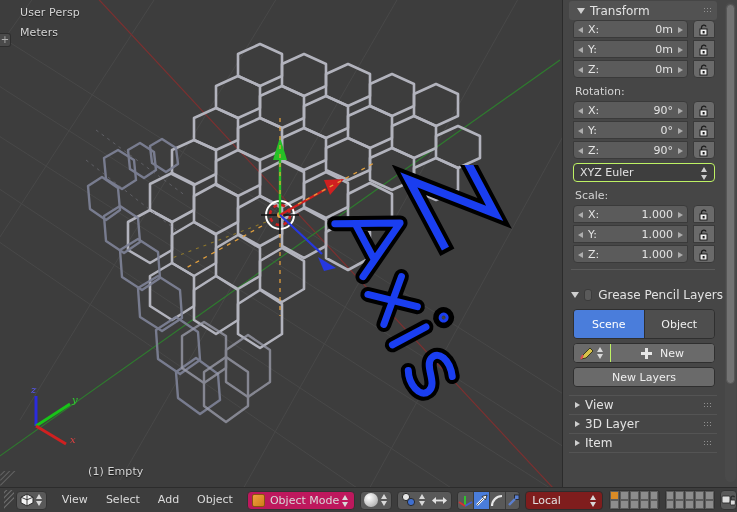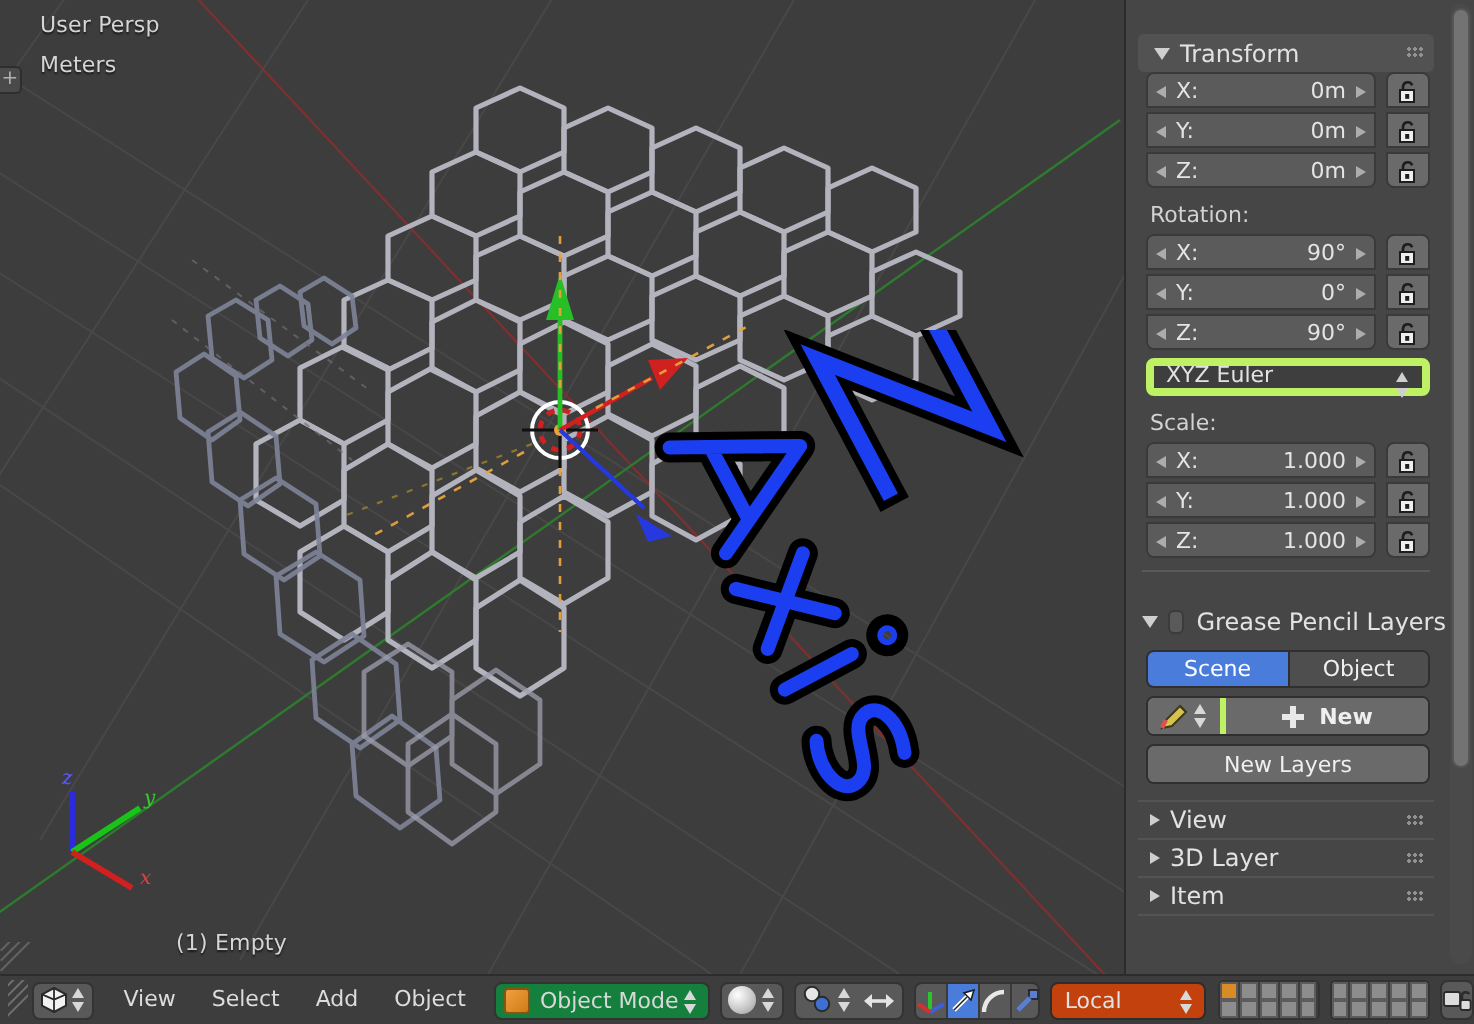--- a/index.html
+++ b/index.html
@@ -56,21 +56,21 @@
 
   
   .npanel {
     position: absolute; left: 562px; top: 0;
     width: 175px; height: 487px;
     background: #464646;
     border-left: 1px solid #2b2b2b;
     overflow: hidden;
     font-size: 11px; color: #d0d0d0;
   }
-  .npanel-inner { position: absolute; left: 0; top: 16px; width: 160px; }
+  .npanel-inner { position: absolute; left: 0; top: 0; width: 160px; }
 
   .panel-header {
     display: flex; align-items: center;
     height: 19px; padding: 0 6px 0 8px;
     background: #525252;
     border-radius: 3px;
     margin: 1px 6px 0 6px;
     position: relative;
   }
   .tri {
@@ -120,22 +120,22 @@
   .lockbtn {
     width: 22px; height: 18px; margin-left: 5px;
     background: #6a6a6a; border: 1px solid #3a3a3a;
     display: flex; align-items: center; justify-content: center;
   }
   .fieldrow:first-child .lockbtn { border-radius: 4px 4px 0 0; }
   .fieldrow:last-child  .lockbtn { border-radius: 0 0 4px 4px; }
 
   .dropdown {
     margin: 4px 8px 0 10px; height: 19px;
-    background: #3e3e3e; border: 4px solid #bef264; border-radius: 4px;
-    display: flex; align-items: flex-end; padding: 0 6px;
+    background: #3e3e3e; border: 1px solid #bef264; border-radius: 4px;
+    display: flex; align-items: center; padding: 0 6px;
     color: #e2e2e2; font-size: 11px; position: relative;
   }
   .updown {
     position: absolute; right: 6px; top: 3px; width: 7px; height: 13px;
   }
   .updown i { position: absolute; left: 0; width: 0; height: 0; }
   .updown i.u { top: 0; border-left: 3.5px solid transparent; border-right: 3.5px solid transparent; border-bottom: 5px solid #cfcfcf; }
   .updown i.d { bottom: 0; border-left: 3.5px solid transparent; border-right: 3.5px solid transparent; border-top: 5px solid #cfcfcf; }
 
   .divider { height: 1px; background: #5a5a5a; margin: 6px 8px 0 8px; }
@@ -143,42 +143,42 @@
   .gp-header {
     display: flex; align-items: center; height: 20px;
     padding-left: 8px; margin-top: 15px;
   }
   .gp-dot {
     width: 12px; height: 12px; border-radius: 3px;
     background: #5a5a5a; border: 1px solid #3b3b3b; margin-right: 6px;
   }
 
   .seg {
-    display: flex; margin: 4px 8px 0 10px; height: 19px;
+    display: flex; margin: 4px 8px 0 10px; height: 30px;
     border-radius: 4px; overflow: hidden;
     border: 1px solid #2f2f2f;
   }
   .seg > div {
     flex: 1; display: flex; align-items: center; justify-content: center;
     font-size: 11px; color: #f0f0f0;
     background: #4e4e4e;
   }
   .seg > div.active { background: #4a7ddb; color: #fff; }
   .seg > div + div { border-left: 1px solid #2f2f2f; }
 
   .rowbtn {
     display: flex; margin: 4px 8px 0 10px; height: 20px;
     border: 1px solid #2f2f2f; border-radius: 4px; overflow: hidden;
     background: #6a6a6a;
   }
   .rowbtn .part {
     display: flex; align-items: center; justify-content: center;
     font-size: 11px; color: #efefef; background: #6a6a6a;
   }
-  .rowbtn .part + .part { border-left: 3px solid #bef264; font-weight: bold; }
+  .rowbtn .part + .part { border-left: 1px solid #bef264; }
   .rowbtn .pencilpart { width: 36px; gap: 2px; }
   .rowbtn .newpart { flex: 1; gap: 8px; }
 
   .plus-ico {
     position: relative; width: 11px; height: 11px; display: inline-block;
   }
   .plus-ico:before, .plus-ico:after {
     content: ''; position: absolute; background: #e8e8e8;
   }
   .plus-ico:before { left: 4px; top: 0; width: 3px; height: 11px; }
@@ -204,21 +204,21 @@
   .fgrip { width: 14px; height: 20px; position: relative; overflow: hidden; opacity: .55; margin-right: 2px;}
   .fgrip i { position: absolute; left: -4px; display: block; width: 22px; height: 1px; background: #9a9a9a; transform: rotate(-45deg); transform-origin: 0 0; }
 
   .editorbtn {
     height: 19px; background: #595959; border: 1px solid #333;
     border-radius: 4px; display: flex; align-items: center;
     padding: 0 3px; gap: 2px; margin-right: 6px;
   }
   .menuitem { padding: 0 9px; height: 20px; line-height: 20px; color: #dcdcdc; }
   .modebtn {
-    height: 19px; background: #15803d; border: 1px solid #333; border-radius: 4px;
+    height: 19px; background: #be185d; border: 1px solid #333; border-radius: 4px;
     display: flex; align-items: center; padding: 0 4px; gap: 5px;
     margin: 15px 5px; position: relative; min-width: 108px;
   }
   .cubeico {
     width: 13px; height: 13px; border-radius: 2px;
     background: linear-gradient(135deg,#f0a040,#d07b18);
     border: 1px solid #8a5410;
   }
   .smallbtn {
     height: 19px; background: #595959; border: 1px solid #333; border-radius: 4px;
@@ -238,21 +238,21 @@
     overflow: hidden; margin-right: 5px;
   }
   .togglegrp .tg {
     width: 22px; display: flex; align-items: center; justify-content: center;
     background: #595959;
   }
   .togglegrp .tg.on { background: #4a7ddb; }
   .togglegrp .tg + .tg { border-left: 1px solid #3a3a3a; }
 
   .orientbox {
-    height: 19px; min-width: 78px; background: #c2410c; border: 1px solid #2d2d2d;
+    height: 19px; min-width: 78px; background: #7f1d1d; border: 1px solid #2d2d2d;
     border-radius: 4px; display: flex; align-items: center;
     padding: 0 6px; position: relative; margin-right: 6px; color: #e2e2e2;
   }
 
   .layers {
     display: flex; height: 20px; border: 1px solid #333; border-radius: 3px;
     overflow: hidden; margin-right: 5px;
   }
   .layers .col { display: flex; flex-direction: column; width: 13px; }
   .layers .cell { height: 9px; background: #8d8d8d; border: 1px solid #5c5c5c; }

